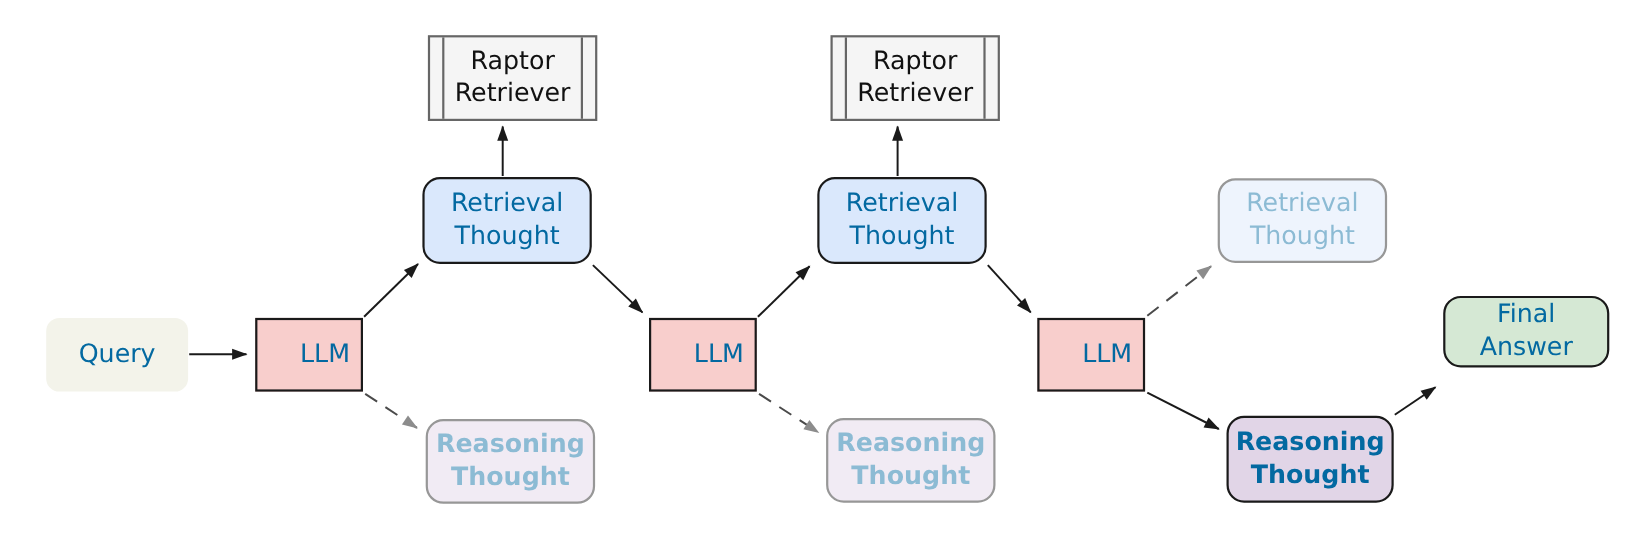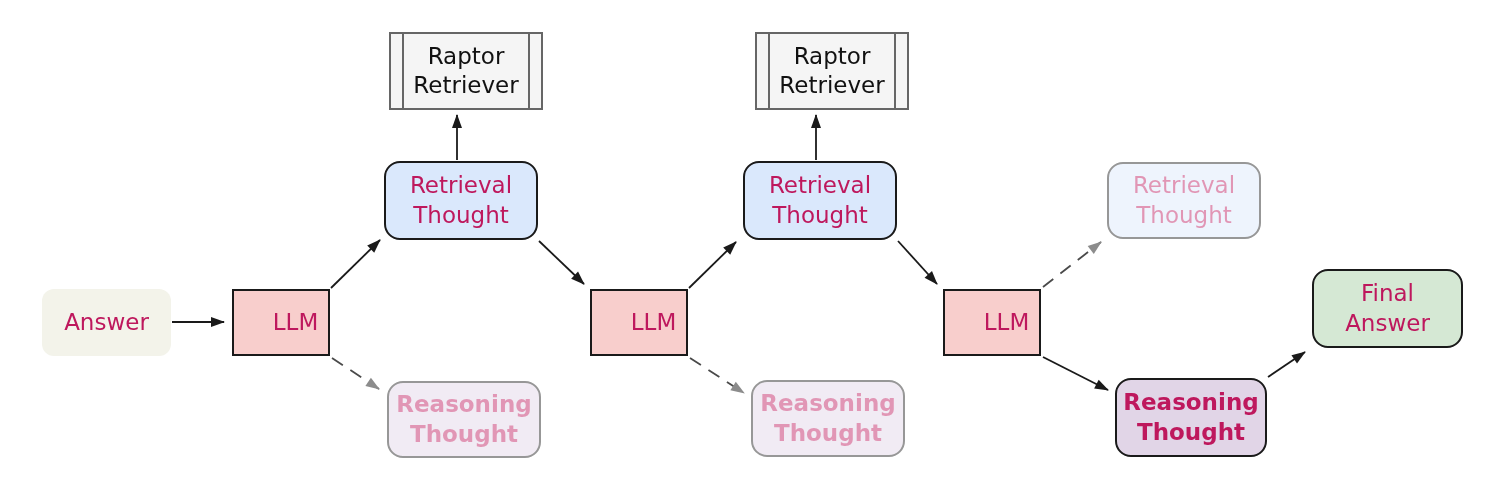--- a/index.html
+++ b/index.html
@@ -14,21 +14,21 @@
   .arrows { position: absolute; left: 0; top: 0; width: 1499px; height: 497px; }
   .node {
     position: absolute;
     box-sizing: border-box;
     display: flex;
     align-items: center;
     justify-content: center;
     text-align: center;
     font-size: 23px;
     line-height: 1.28;
-    color: #be185d;
+    color: #0369a1;
     padding: 2px 8px;
   }
   .rounded  { border: 2px solid #1a1a1a; border-radius: 16px; }
   .rect     { border: 2px solid #1a1a1a; }
   .query    { background: #f3f3ea; border-radius: 12px; }
   .llm      { background: #f8cecc; padding-left: 37px; }
   .retrieval{ background: #dae8fc; }
   .reasoning{ background: #e1d5e7; font-weight: bold; }
   .final    { background: #d5e8d4; }
   .retriever{
@@ -72,21 +72,21 @@
     <line x1="816" y1="160" x2="816" y2="115" stroke="#1a1a1a" stroke-width="1.8" marker-end="url(#ah-black)"></line>
     <line x1="898" y1="241" x2="937" y2="284" stroke="#1a1a1a" stroke-width="1.8" marker-end="url(#ah-black)"></line>
     <line x1="1043" y1="357" x2="1108" y2="390" stroke="#1a1a1a" stroke-width="1.8" marker-end="url(#ah-black)"></line>
     <line x1="1268" y1="377" x2="1305" y2="352" stroke="#1a1a1a" stroke-width="1.8" marker-end="url(#ah-black)"></line>
 
     <line x1="332" y1="358" x2="379" y2="389" stroke="#4a4a4a" stroke-width="1.8" stroke-dasharray="13 9" marker-end="url(#ah-gray)"></line>
     <line x1="690" y1="358" x2="744" y2="393" stroke="#4a4a4a" stroke-width="1.8" stroke-dasharray="13 9" marker-end="url(#ah-gray)"></line>
     <line x1="1043" y1="287" x2="1101" y2="242" stroke="#4a4a4a" stroke-width="1.8" stroke-dasharray="13 9" marker-end="url(#ah-gray)"></line>
   </svg>
 
-  <div class="node query" style="left:42px; top:289px; width:129px; height:67px;">Answer</div>
+  <div class="node query" style="left:42px; top:289px; width:129px; height:67px;">Query</div>
 
   <div class="node rect llm" style="left:232px; top:289px; width:98px; height:67px;">LLM</div>
 
   <div class="node retriever" style="left:373px; top:32px; width:154px; height:78px;">Raptor Retriever</div>
 
   <div class="node rounded retrieval" style="left:384px; top:161px; width:154px; height:79px;">Retrieval Thought</div>
 
   <div class="node rounded reasoning faded" style="left:387px; top:381px; width:154px; height:77px;">Reasoning Thought</div>
 
   <div class="node rect llm" style="left:590px; top:289px; width:98px; height:67px;">LLM</div>
@@ -96,15 +96,15 @@
   <div class="node rounded retrieval" style="left:743px; top:161px; width:154px; height:79px;">Retrieval Thought</div>
 
   <div class="node rounded reasoning faded" style="left:751px; top:380px; width:154px; height:77px;">Reasoning Thought</div>
 
   <div class="node rect llm" style="left:943px; top:289px; width:98px; height:67px;">LLM</div>
 
   <div class="node rounded retrieval faded" style="left:1107px; top:162px; width:154px; height:77px;">Retrieval Thought</div>
 
   <div class="node rounded reasoning" style="left:1115px; top:378px; width:152px; height:79px;">Reasoning Thought</div>
 
-  <div class="node rounded final" style="left:1312px; top:269px; width:151px; height:79px;">Final Answer</div>
+  <div class="node rounded final" style="left:1312px; top:269px; width:151px; height:65px;">Final Answer</div>
 
 </div>
 
 </body></html>

